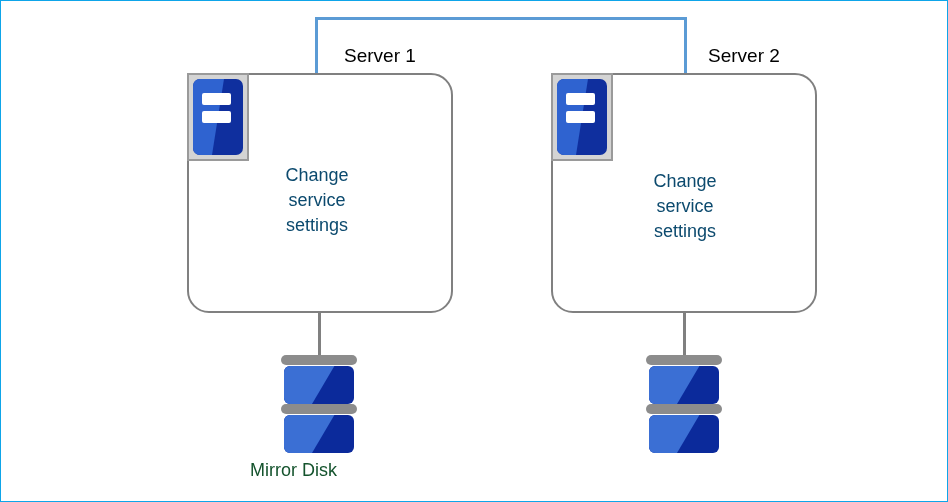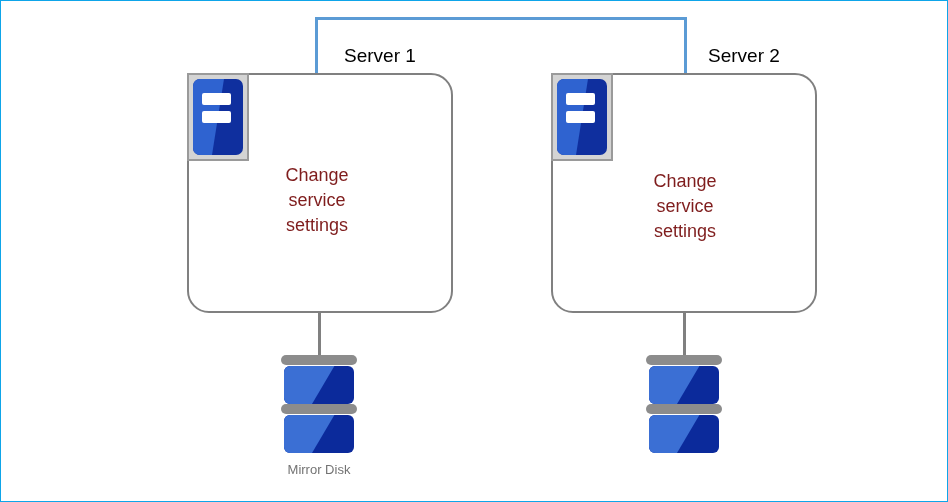--- a/index.html
+++ b/index.html
@@ -75,21 +75,21 @@
     box-sizing: border-box;
   }
   #box-server1 { left: 186px; top: 72px; }
   #box-server2 { left: 550px; top: 72px; }
 
   .box-text {
     position: absolute;
     text-align: center;
     font-size: 18px;
     line-height: 25px;
-    color: #7f1d1d;
+    color: #0c4a6e;
     white-space: pre-line;
   }
   #text-server1 { left: 226px; top: 162px; width: 180px; }
   #text-server2 { left: 594px; top: 168px; width: 180px; }
 
   
   .server-icon {
     position: absolute;
     width: 62px;
     height: 88px;
@@ -173,24 +173,24 @@
     position: absolute;
     left: 0; top: 0;
     width: 100%; height: 100%;
     background: #3b6fd4;
     clip-path: polygon(0 0, 72% 0, 40% 100%, 0 100%);
   }
 
   
   .disk-label {
     position: absolute;
-    font-size: 13px;
+    font-size: 18px;
     line-height: 22px;
-    color: #737373;
-    text-align: center;
+    color: #14532d;
+    text-align: left;
     white-space: nowrap;
   }
   #label-mirror-disk { left: 249px; top: 458px; width: 138px; }
 </style>
 </head>
 <body>
 
 <div id="canvas">
 
   <div class="cluster-link">

